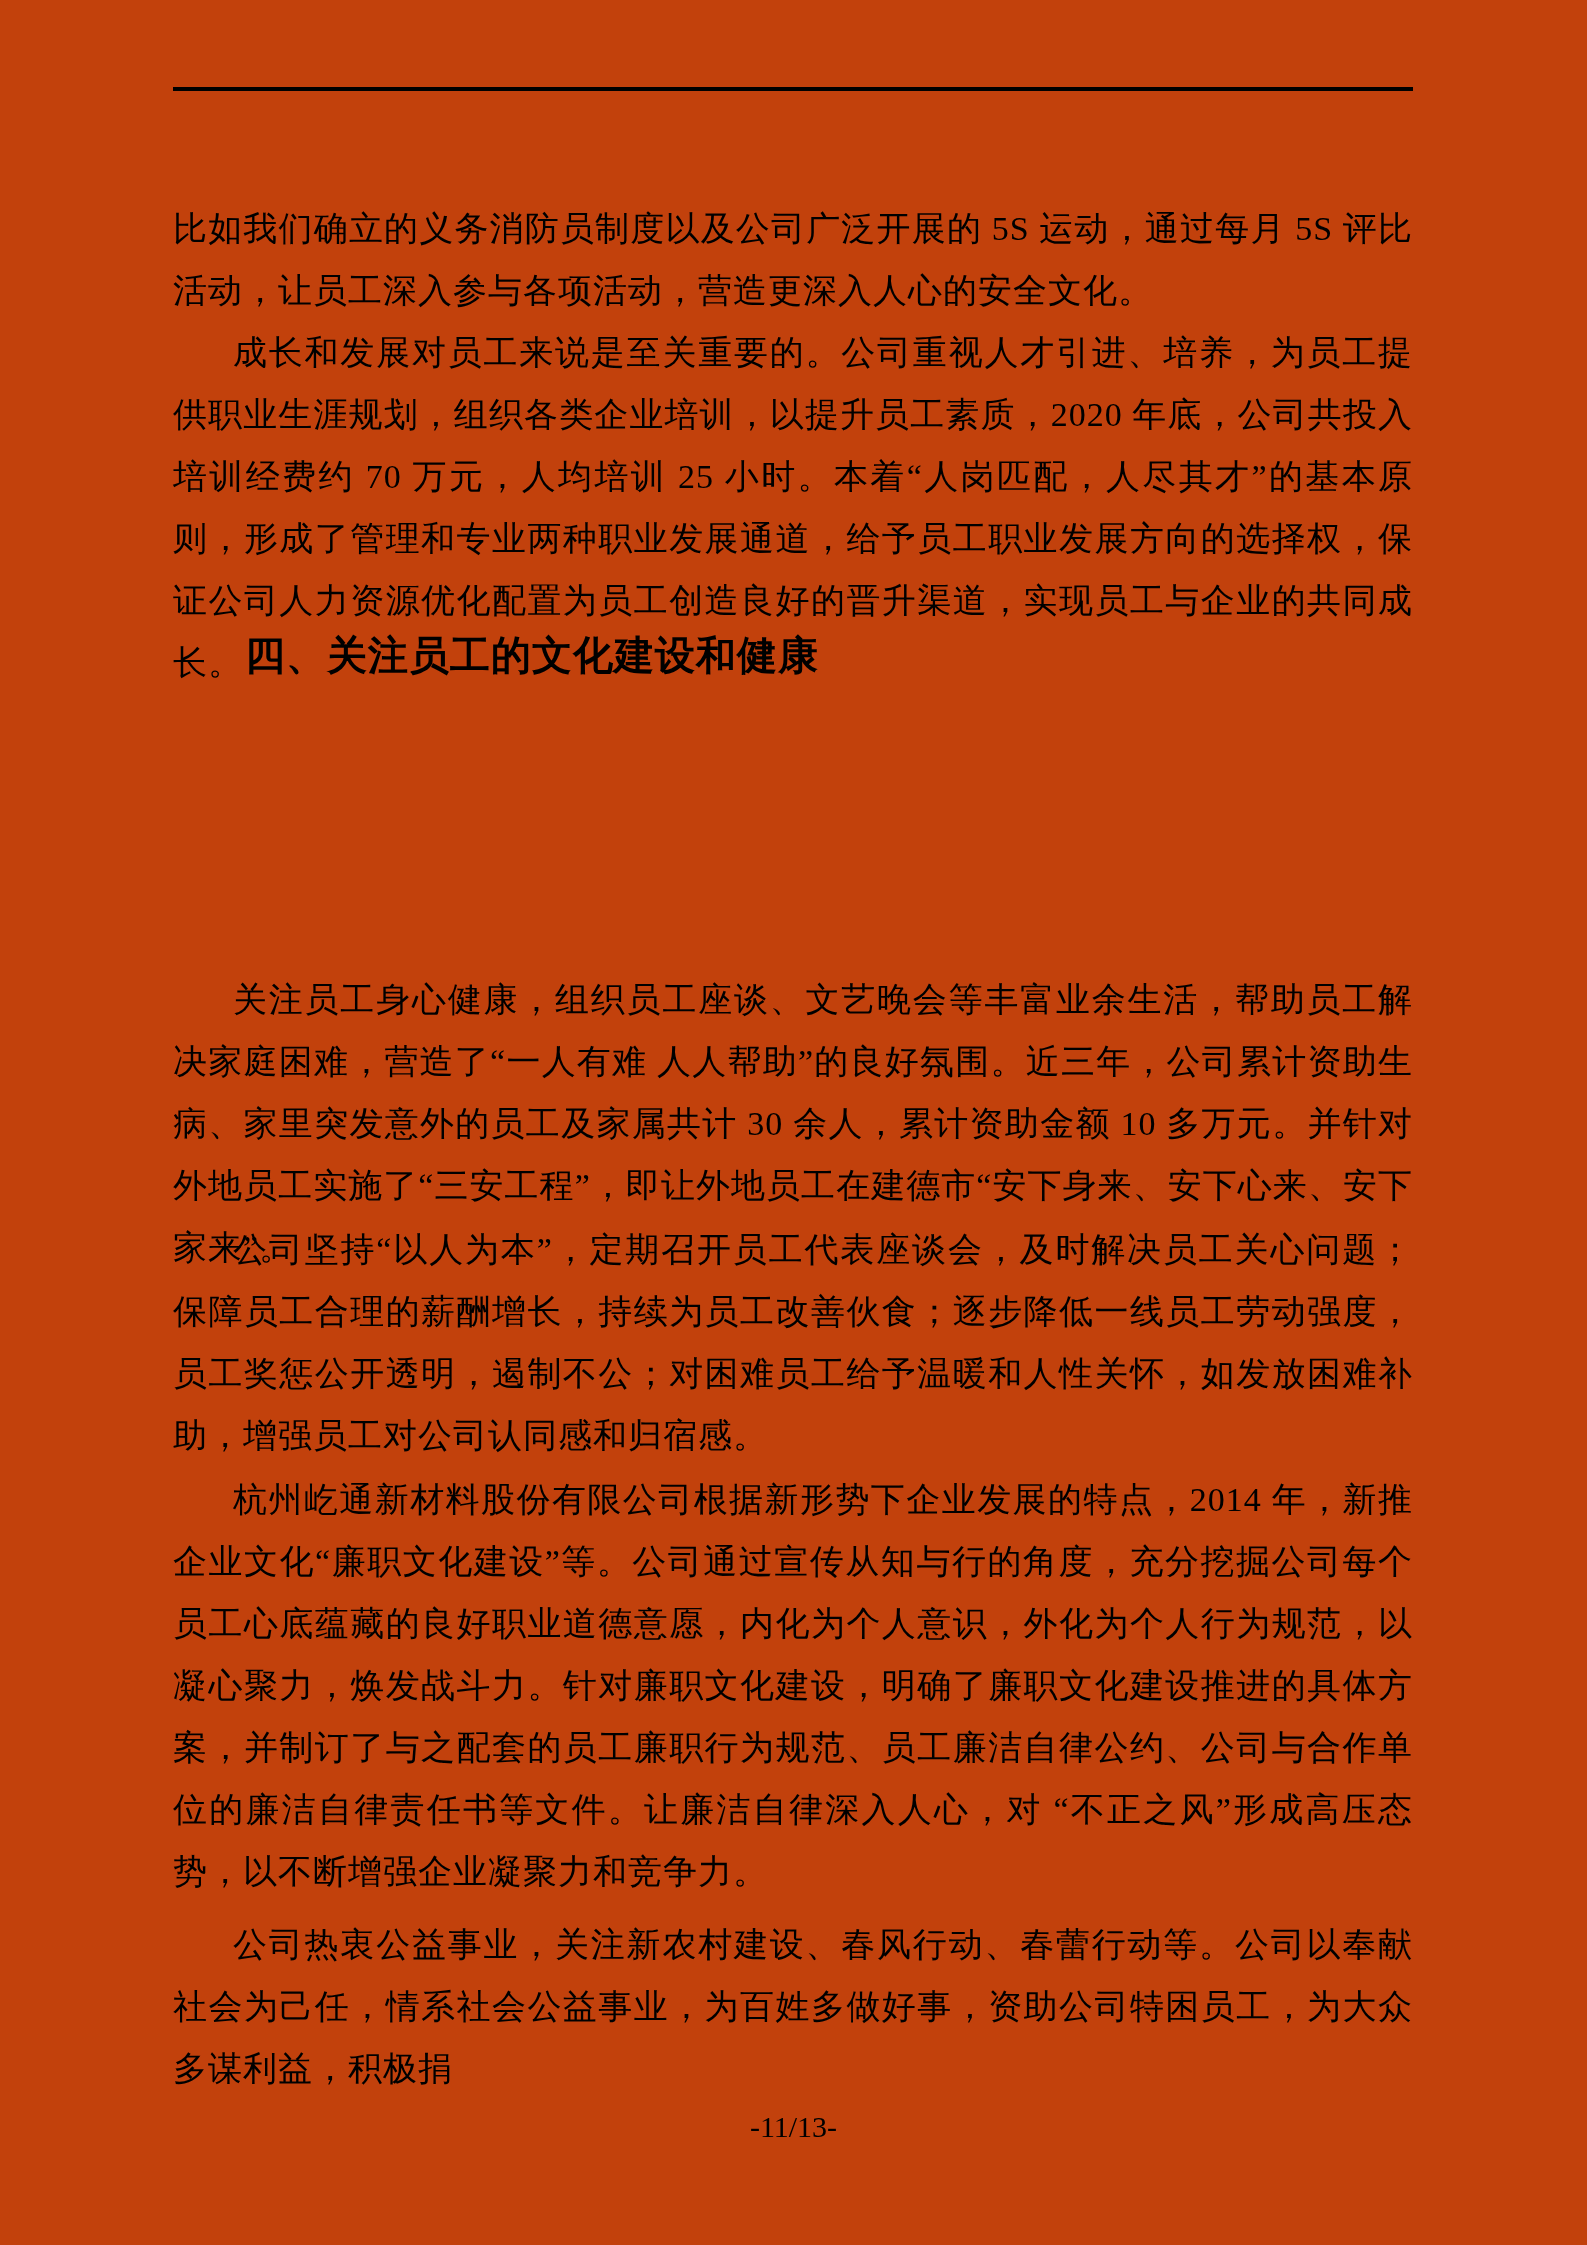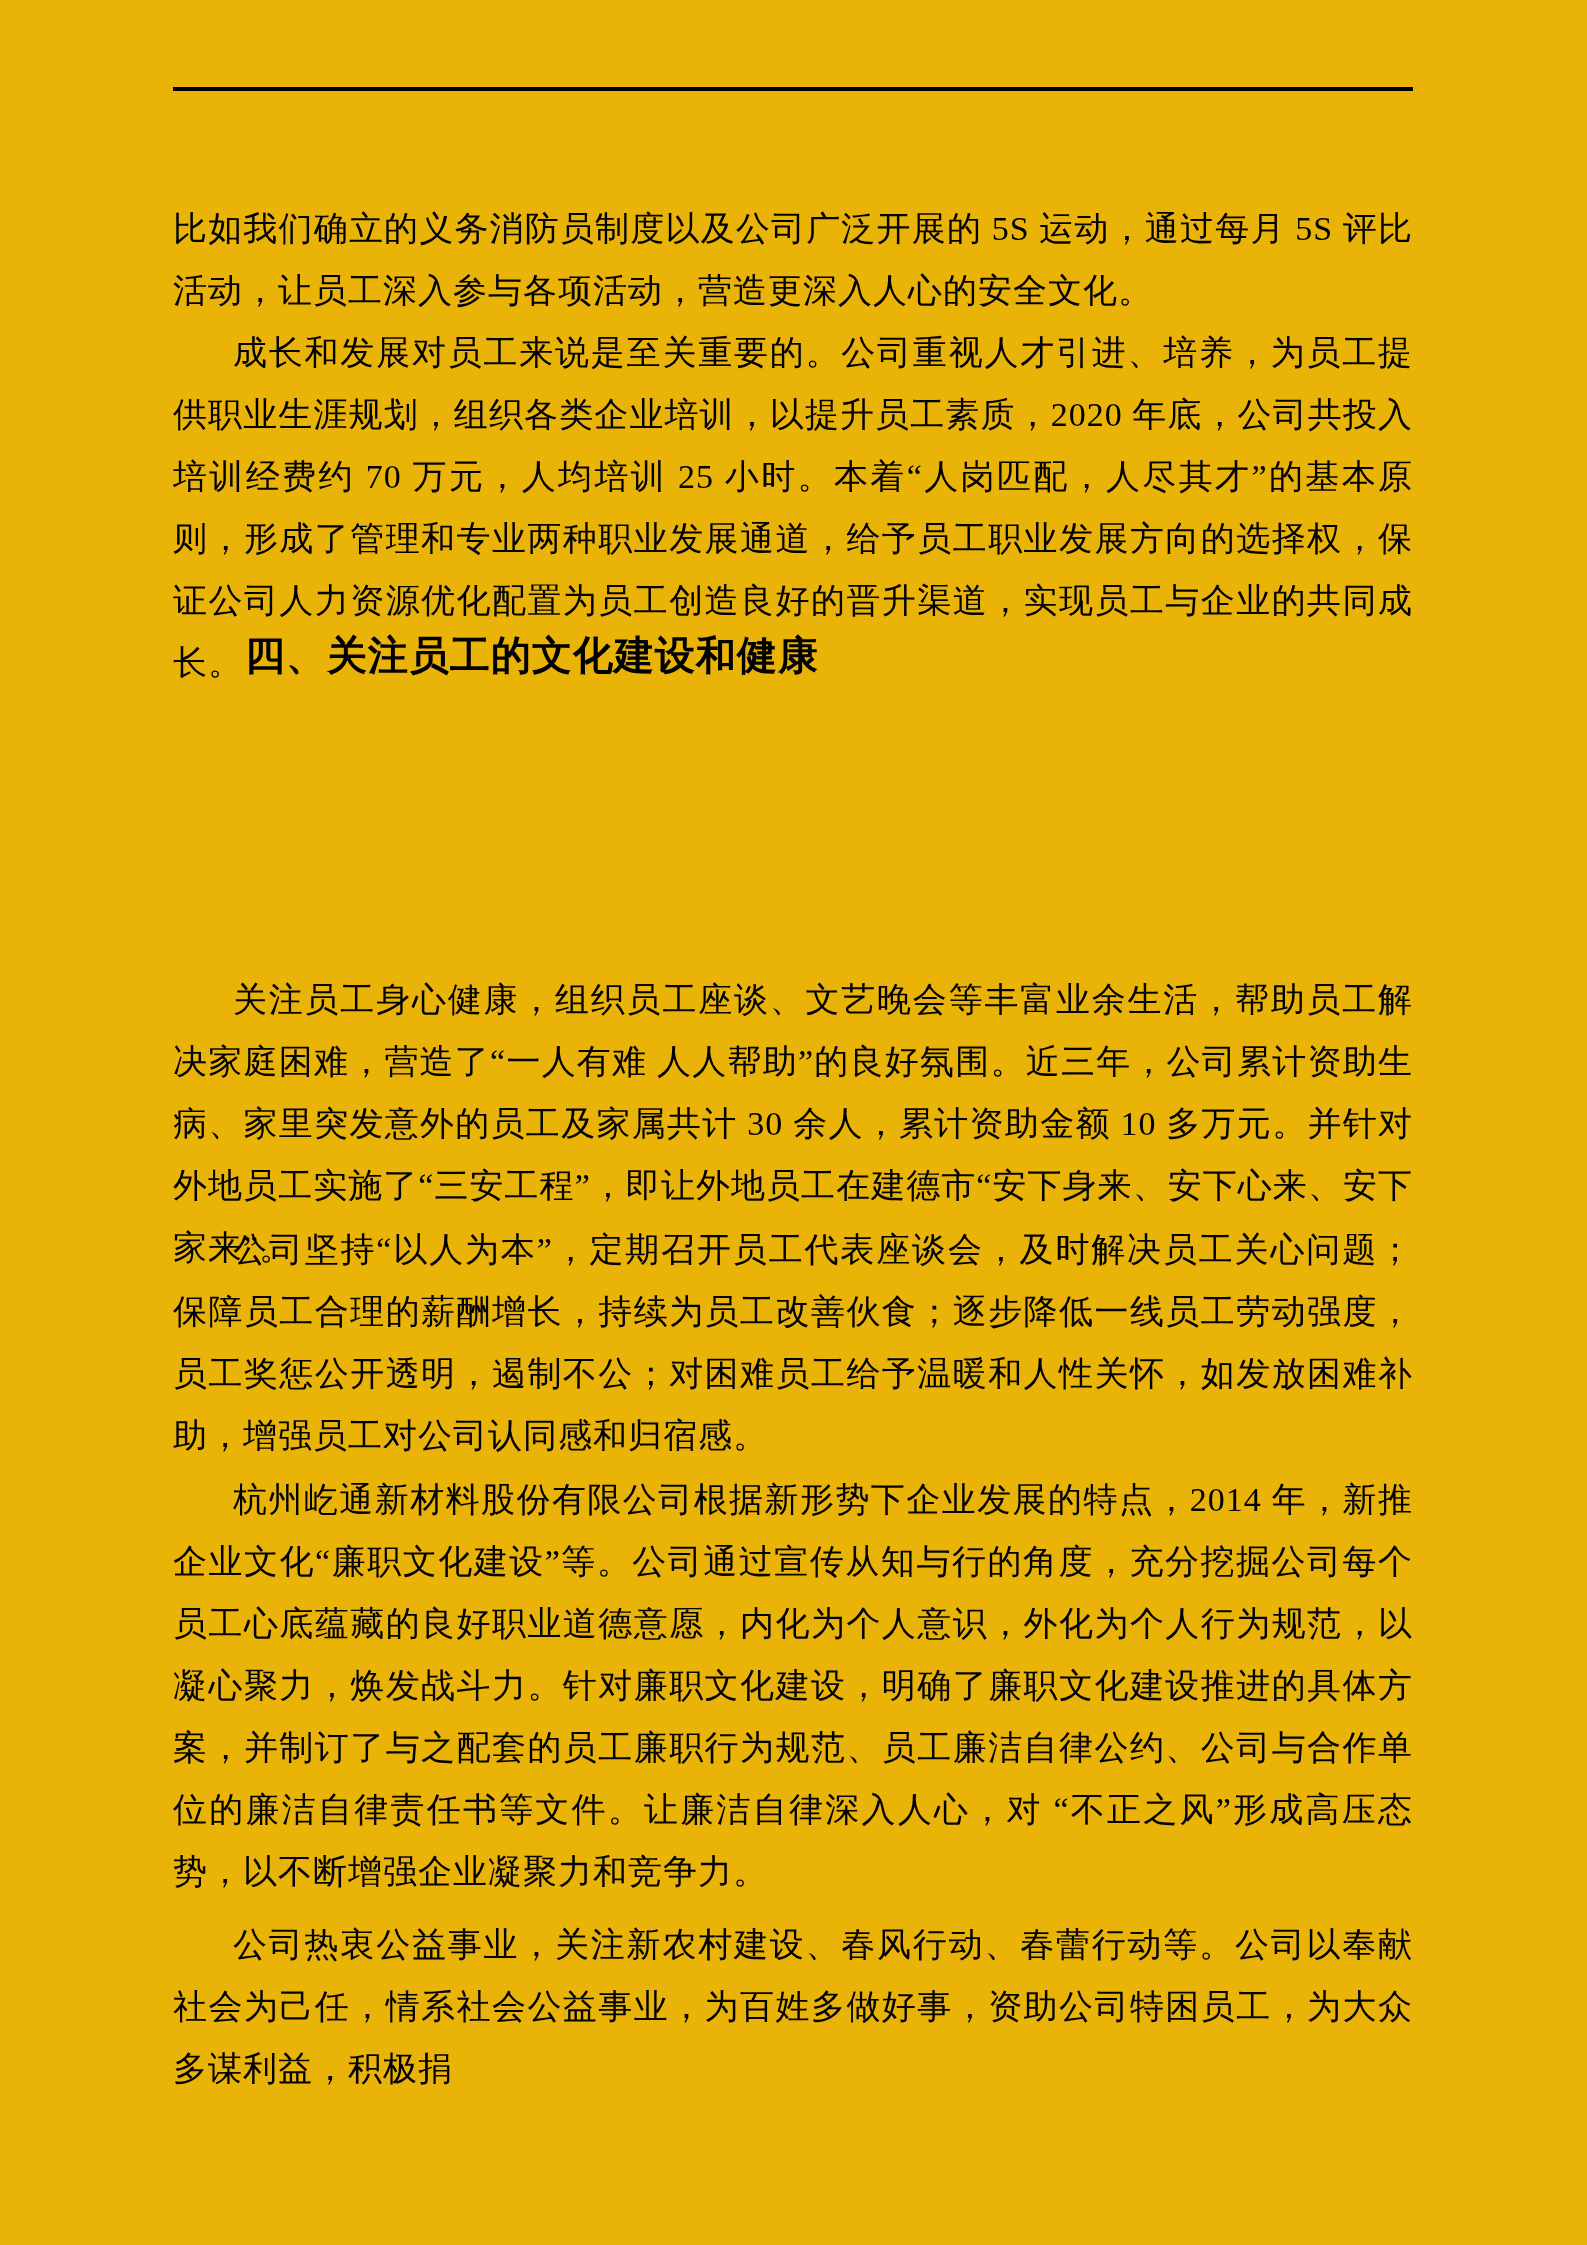--- a/index.html
+++ b/index.html
@@ -4,21 +4,21 @@
 <style>
   html, body {
     margin: 0;
     padding: 0;
     background: #ffffff;
   }
   .page {
     position: relative;
     width: 1587px;
     height: 2245px;
-    background: #eab308;
+    background: #c2410c;
     overflow: hidden;
     font-family: "Liberation Serif", "DejaVu Serif", serif;
     color: #000000;
   }
   .header-rule {
     position: absolute;
     left: 173px;
     top: 87px;
     width: 1240px;
     height: 4px;
@@ -88,14 +88,15 @@
 
   <p class="body-par p4">关注员工身心健康，组织员工座谈、文艺晚会等丰富业余生活，帮助员工解决家庭困难，营造了“一人有难 人人帮助”的良好氛围。近三年，公司累计资助生病、家里突发意外的员工及家属共计 30 余人，累计资助金额 10 多万元。并针对外地员工实施了“三安工程”，即让外地员工在建德市“安下身来、安下心来、安下家来”。</p>
 
   <p class="body-par p5">公司坚持“以人为本”，定期召开员工代表座谈会，及时解决员工关心问题；保障员工合理的薪酬增长，持续为员工改善伙食；逐步降低一线员工劳动强度，员工奖惩公开透明，遏制不公；对困难员工给予温暖和人性关怀，如发放困难补助，增强员工对公司认同感和归宿感。</p>
 
   <p class="body-par p6">杭州屹通新材料股份有限公司根据新形势下企业发展的特点，2014 年，新推企业文化“廉职文化建设”等。公司通过宣传从知与行的角度，充分挖掘公司每个员工心底蕴藏的良好职业道德意愿，内化为个人意识，外化为个人行为规范，以凝心聚力，焕发战斗力。针对廉职文化建设，明确了廉职文化建设推进的具体方案，并制订了与之配套的员工廉职行为规范、员工廉洁自律公约、公司与合作单位的廉洁自律责任书等文件。让廉洁自律深入人心，对 “不正之风”形成高压态势，以不断增强企业凝聚力和竞争力。</p>
 
 
   <p class="body-par p7">公司热衷公益事业，关注新农村建设、春风行动、春蕾行动等。公司以奉献社会为己任，情系社会公益事业，为百姓多做好事，资助公司特困员工，为大众多谋利益，积极捐</p>
 
+  <div class="footer">-11/13-</div>
 
 </div>
 
 </body></html>

